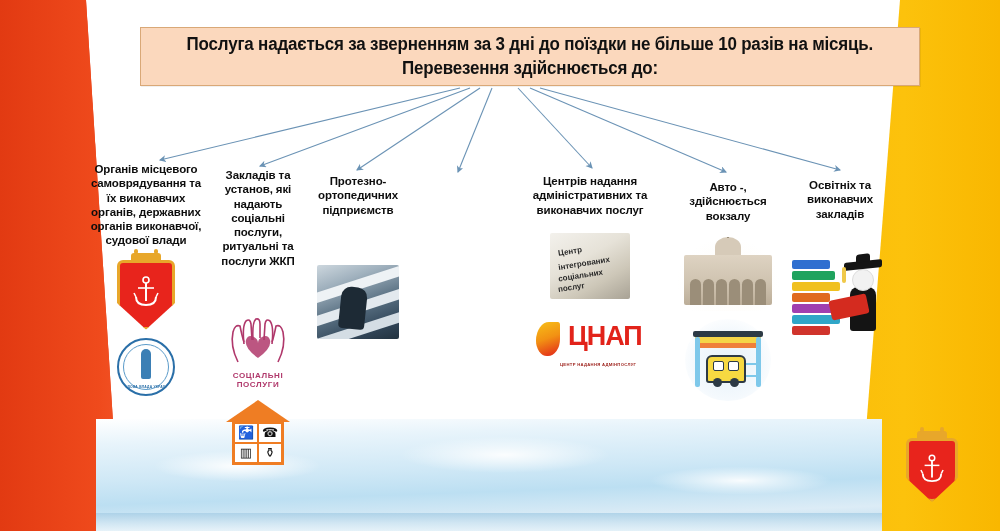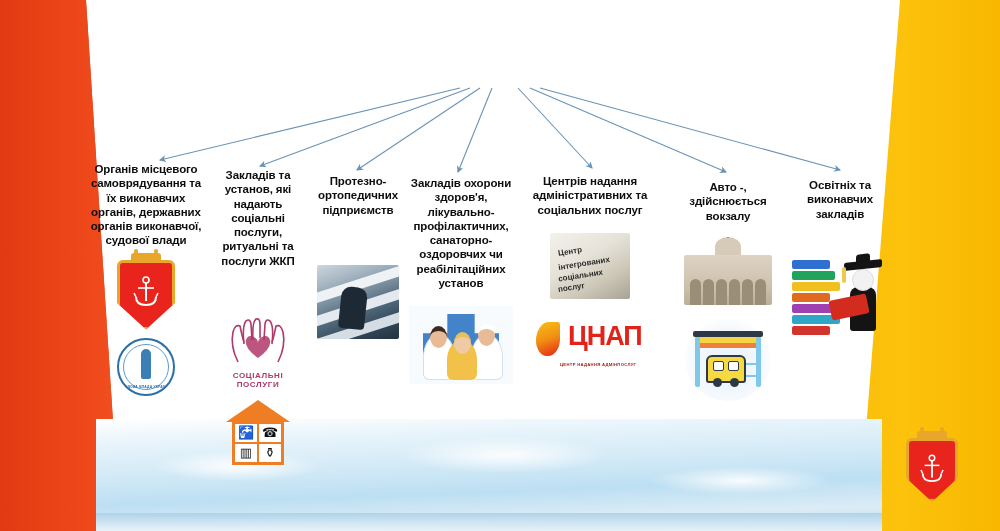--- a/index.html
+++ b/index.html
@@ -174,20 +174,24 @@
   <div id="sheet"></div>
 
   <div class="band" id="band-red">
     <div id="band-red-inner"></div>
   </div>
   <div id="band-yellow"></div>
 
   <div id="water"></div>
   <div id="water-edge"></div>
 
+  <div id="banner">
+    <div class="banner-line">Послуга надається за зверненням за 3 дні до поїздки не більше 10 разів на місяць.</div>
+    <div class="banner-line">Перевезення здійснюється до:</div>
+  </div>
 
   <svg id="arrows" viewBox="0 0 1000 531">
     <defs>
       <marker id="ah" markerWidth="7" markerHeight="7" refX="5.4" refY="3.2" orient="auto">
         <path d="M0,0 L6.4,3.2 L0,6.4 L1.8,3.2 Z" fill="#6b93b5"></path>
       </marker>
     </defs>
     <g stroke="#6b93b5" stroke-width="1.1" fill="none" marker-end="url(#ah)">
       <line x1="460" y1="88" x2="160" y2="160"></line>
       <line x1="470" y1="88" x2="260" y2="166"></line>
@@ -252,37 +256,23 @@
     </div>
   </div>
 
   <div class="col" id="col-3" style="left:306px;top:174px;width:104px;">
     <div class="cap">Протезно-ортопедичних підприємств</div>
     <div class="art" style="margin-top:48px;display:flex;justify-content:center;">
       <div id="photo-treadmill" class="photo"></div>
     </div>
   </div>
 
-  <div class="col" id="col-4" style="left:408px;top:176px;width:106px;">
-    <div class="cap">Закладів охорони здоров'я, лікувально-профілактичних, санаторно-оздоровчих чи реабілітаційних установ</div>
-    <div class="art" style="margin-top:16px;display:flex;justify-content:center;">
-      <div id="photo-medics" class="photo">
-        <div class="plusbg"></div>
-        <div class="p p1"></div>
-        <div class="p p3"></div>
-        <div class="p p2"></div>
-        <div class="h h1"></div>
-        <div class="h h3"></div>
-        <div class="h h2"></div>
-      </div>
-    </div>
-  </div>
 
   <div class="col" id="col-5" style="left:522px;top:174px;width:136px;">
-    <div class="cap">Центрів надання адміністративних та соціальних послуг</div>
+    <div class="cap">Центрів надання адміністративних та виконавчих послуг</div>
     <div class="art" style="margin-top:16px;display:flex;justify-content:center;">
       <div id="photo-cnap-sign" class="photo">
         <div class="ln" style="top:14px;">Центр</div>
         <div class="ln" style="top:26px;">інтегрованих</div>
         <div class="ln" style="top:38px;">соціальних</div>
         <div class="ln" style="top:50px;">послуг</div>
       </div>
     </div>
     <div class="art" style="margin-top:22px;display:flex;justify-content:center;">
       <div id="logo-cnap">

